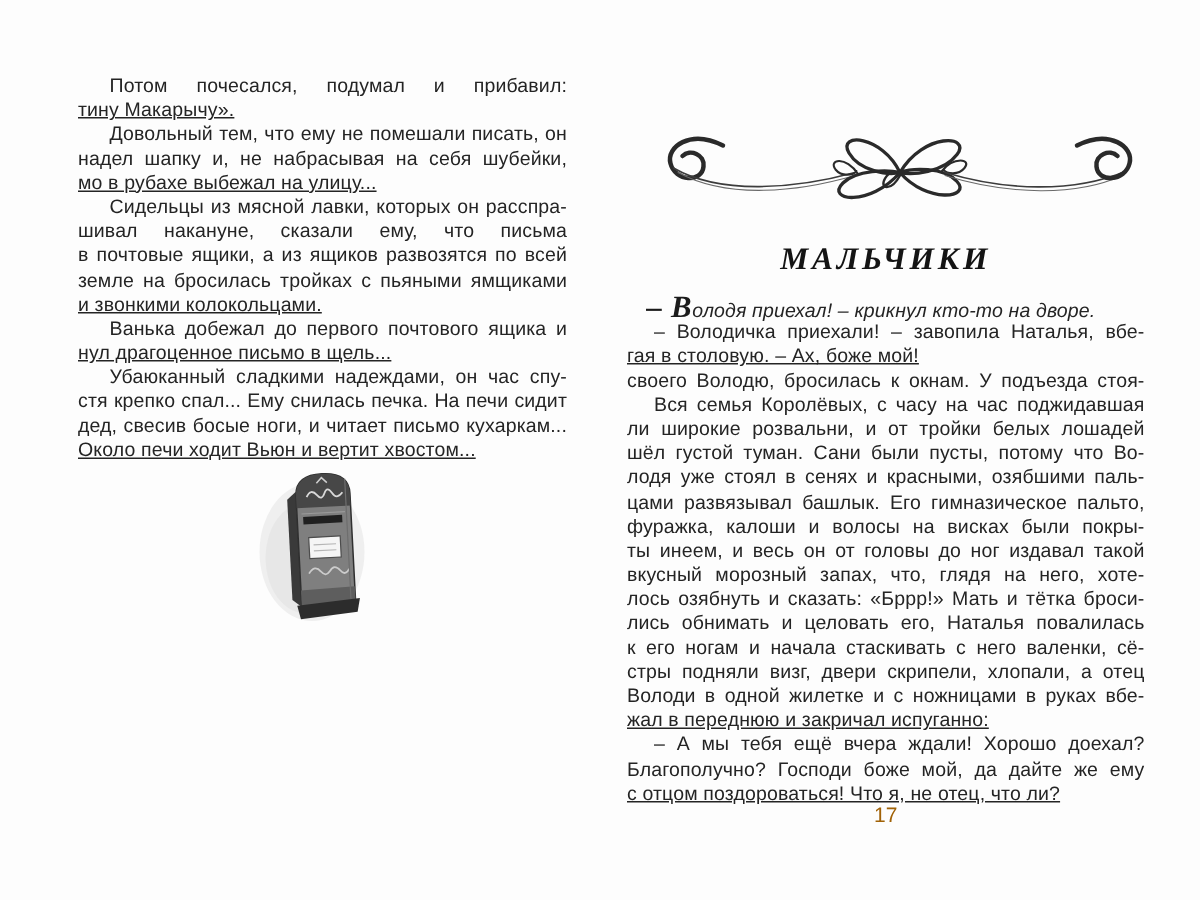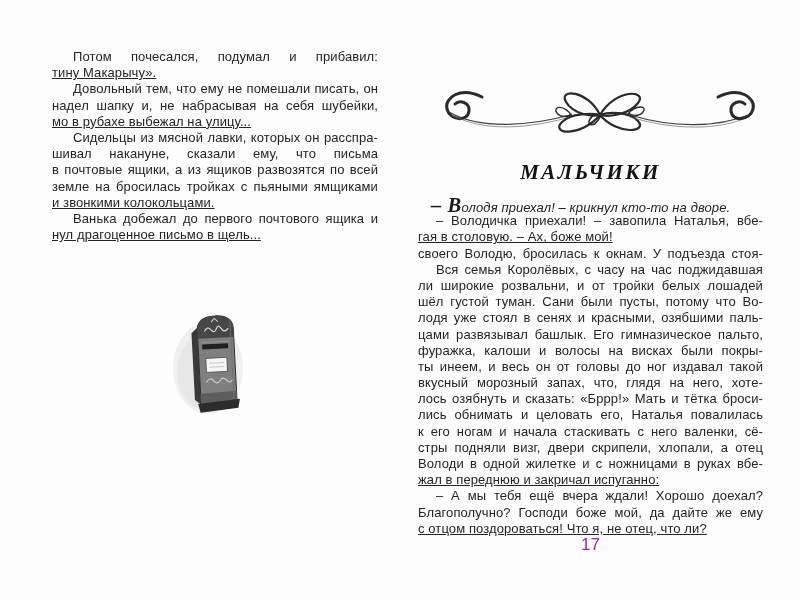--- a/index.html
+++ b/index.html
@@ -58,22 +58,22 @@
     font-weight: 600;
     letter-spacing: 2.5px;
     color: #141414;
     font-style: italic;
   }
 
   .page-number {
     position: absolute;
     left: 418px; top: 535px; width: 345px;
     text-align: center;
-    font-size: 17px;
-    color: #a21caf;
+    font-size: 14px;
+    color: #a16207;
   }
 
   
   .ornament {
     position: absolute;
     left: 440px; top: 84px;
     width: 320px; height: 54px;
   }
   .mailbox {
     position: absolute;
@@ -97,20 +97,26 @@
     <div class="para">
       <div class="line first">Сидельцы из мясной лавки, которых он расспра-</div>
       <div class="line">шивал накануне, сказали ему, что письма опускаются</div>
       <div class="line">в почтовые ящики, а из ящиков развозятся по всей</div>
       <div class="line">земле на бросилась тройках с пьяными ямщиками</div>
       <div class="line last">и звонкими колокольцами.</div>
     </div>
     <div class="para">
       <div class="line first">Ванька добежал до первого почтового ящика и су-</div>
       <div class="line last">нул драгоценное письмо в щель...</div>
+    </div>
+    <div class="para">
+      <div class="line first">Убаюканный сладкими надеждами, он час спу-</div>
+      <div class="line">стя крепко спал... Ему снилась печка. На печи сидит</div>
+      <div class="line">дед, свесив босые ноги, и читает письмо кухаркам...</div>
+      <div class="line last">Около печи ходит Вьюн и вертит хвостом...</div>
     </div>
   </div>
 
 <svg class="mailbox" viewBox="0 0 88 104" aria-hidden="true">
   <ellipse cx="40" cy="56" rx="35" ry="46" fill="#efefef"></ellipse>
   <ellipse cx="36" cy="60" rx="27" ry="37" fill="#e4e4e4" opacity="0.7"></ellipse>
   <g transform="rotate(-3 46 50)">
     <path d="M25,20 L31,15 L31,92 L25,87 Z" fill="#3a3a3a"></path>
     <path d="M31,18 Q31,4 49,4 Q67,4 67,18 L67,90 L31,92 Z" fill="#7f7f7f" stroke="#2f2f2f" stroke-width="1"></path>
     <path d="M31,26 L31,18 Q31,4 49,4 Q67,4 67,18 L67,26 Z" fill="#474747"></path>

